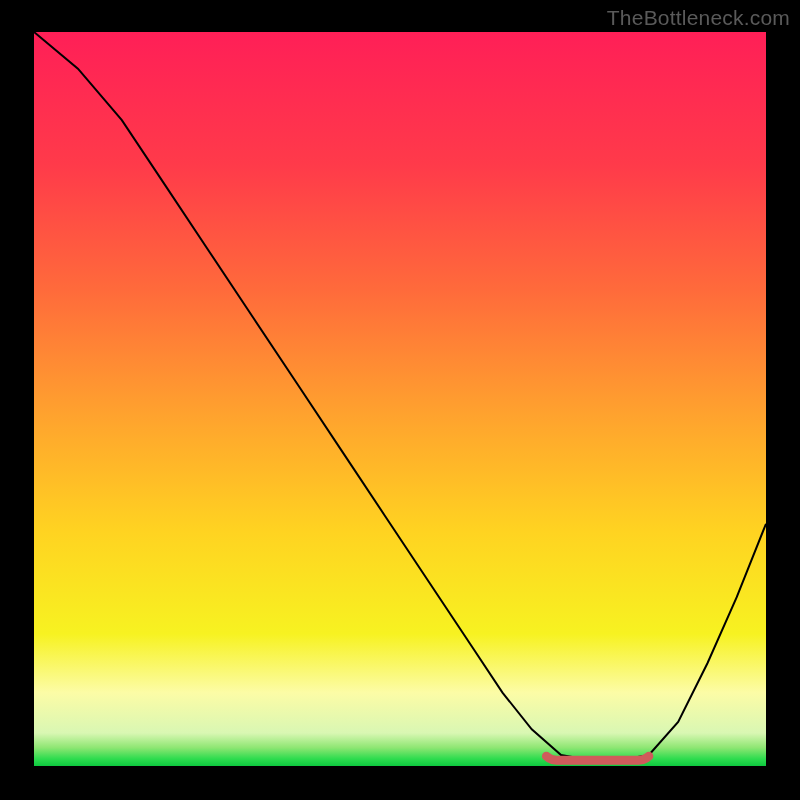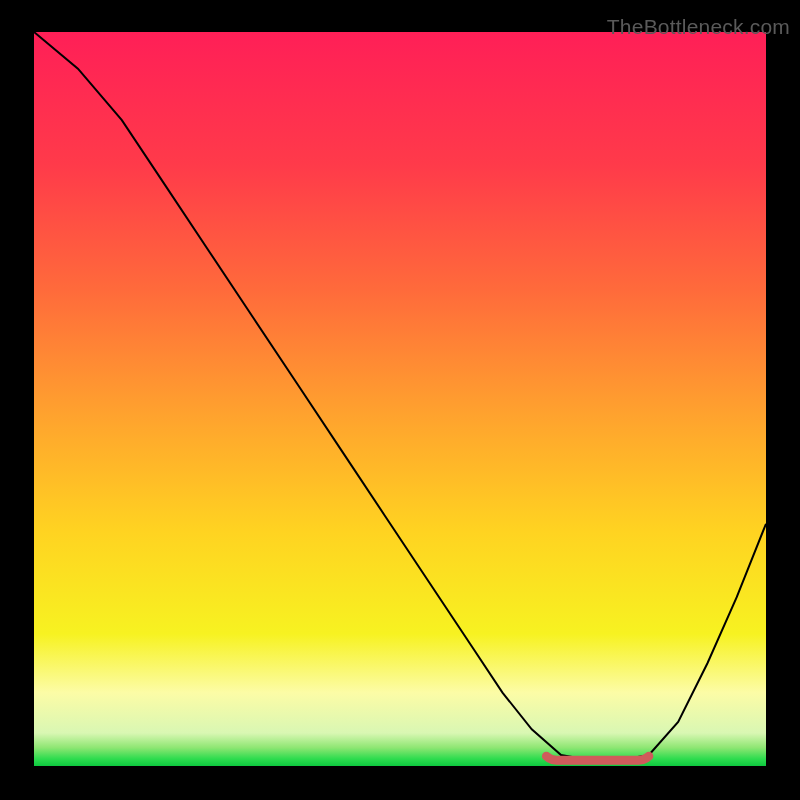--- a/index.html
+++ b/index.html
@@ -6,21 +6,21 @@
   body {
     width: 800px;
     height: 800px;
     background: #000;
     position: relative;
     font-family: Arial, sans-serif;
     overflow: hidden;
   }
   .watermark {
     position: absolute;
-    top: 15px;
+    top: 6px;
     right: 10px;
     color: #5a5a5a;
     font-size: 21px;
     font-weight: 500;
     z-index: 10;
     letter-spacing: 0.2px;
   }
   .plot-area {
     position: absolute;
     left: 34px;

